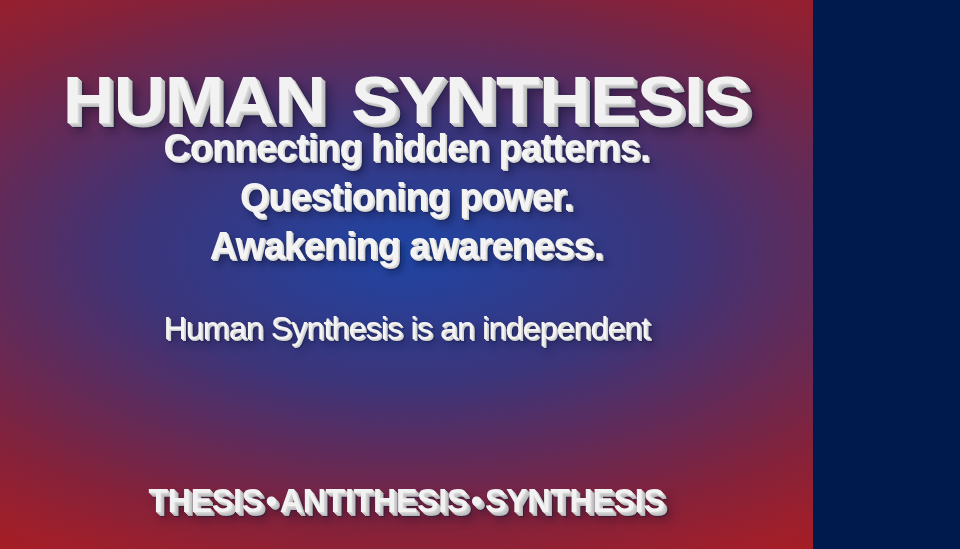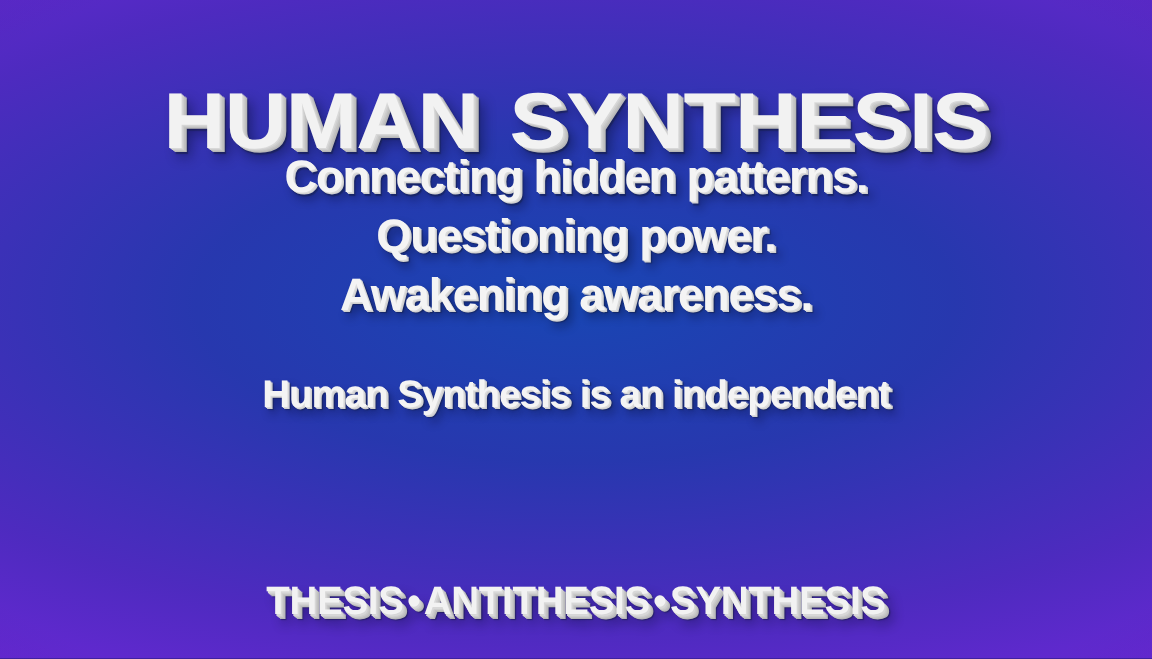--- a/index.html
+++ b/index.html
@@ -4,24 +4,24 @@
 <title>Human Synthesis</title>
 <style>
   html, body {
     margin: 0;
     padding: 0;
     background: #001a4d;
   }
 
   #poster {
     position: relative;
-    width: 960px;
+    width: 813px;
     height: 549px;
     overflow: hidden;
-    background: #6d28d9;
+    background: #b91c1c;
     font-family: "Liberation Sans", "DejaVu Sans", sans-serif;
     -webkit-font-smoothing: antialiased;
   }
 
   
   #poster .bg-glow {
     position: absolute;
     inset: 0;
     background:
       radial-gradient(118% 86% at 50% 46%,
@@ -110,21 +110,21 @@
   .body-block {
     position: absolute;
     top: 306px;
     left: 0;
     right: 0;
   }
 
   .body-line {
     font-size: 32px;
     line-height: 45px;
-    font-weight: 700;
+    font-weight: 400;
     letter-spacing: -0.8px;
     white-space: nowrap;
     transform: scaleX(1.0);
   }
 
   
   .tagline {
     position: absolute;
     top: 480px;
     left: 0;

